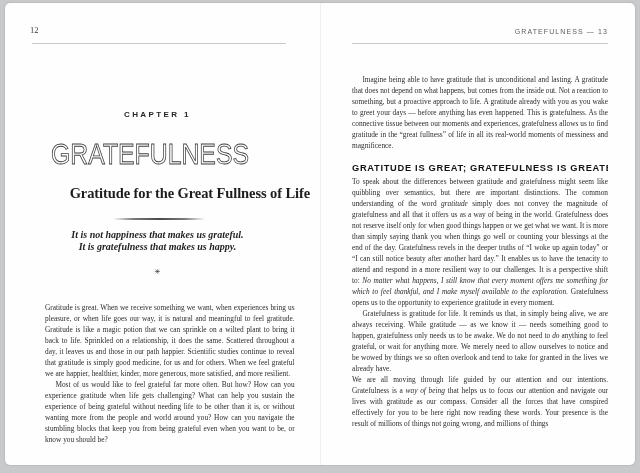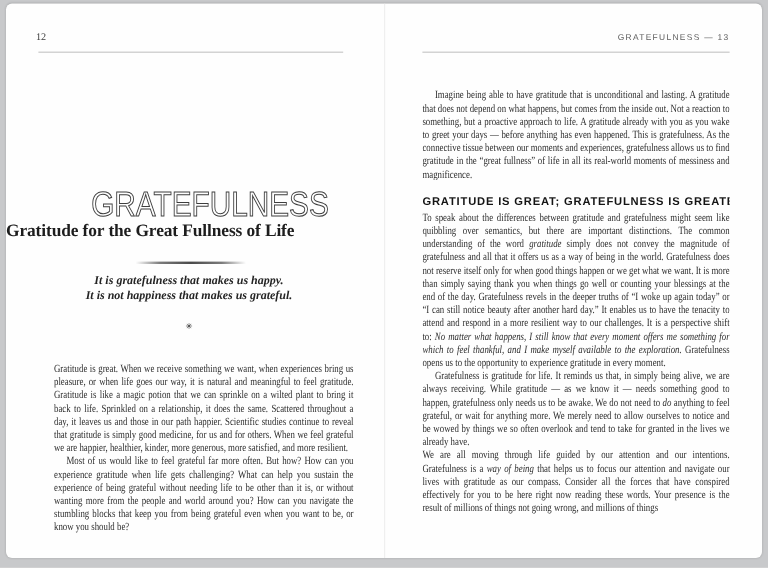--- a/index.html
+++ b/index.html
@@ -44,26 +44,26 @@
 
   
   .chapter-label {
     position: absolute; left: 0; right: 10px; top: 107px;
     text-align: center;
     font-family: "Liberation Sans", sans-serif;
     font-weight: bold; font-size: 8px; letter-spacing: 2.4px;
     color: #262626;
   }
   .title-wrap {
-    position: absolute; left: 0; top: 148px; width: 315px; height: 40px;
-    text-align: right;
+    position: absolute; left: 0; top: 132px; width: 315px; height: 40px;
+    text-align: left;
   }
   .chapter-subtitle {
     position: absolute; left: 0; right: 10px; top: 182px;
-    text-align: left;
+    text-align: right;
     font-weight: bold; font-size: 14.5px; letter-spacing: -0.1px;
     color: #1d1d1d;
   }
   .tapered-divider {
     position: absolute; left: 108px; top: 215px; width: 92px; height: 1.6px;
     background: linear-gradient(to right,
       rgba(80,80,80,0) 0%, rgba(80,80,80,.75) 22%,
       #4a4a4a 50%, rgba(80,80,80,.75) 78%, rgba(80,80,80,0) 100%);
   }
   .epigraph {
@@ -113,34 +113,35 @@
 </head>
 <body>
 
 <div class="spread">
   <div class="gutter"></div>
 
   <div class="page page-left">
     <div class="folio">12</div>
     <div class="header-rule"></div>
 
+    <div class="chapter-label">CHAPTER 1</div>
 
     <div class="title-wrap">
       <svg width="290" height="38" viewBox="0 0 290 38">
         <text x="46" y="29" textLength="198" lengthAdjust="spacingAndGlyphs" font-family="Liberation Sans, sans-serif" font-size="29" fill="none" stroke="#3e3e3e" stroke-width="0.85">GRATEFULNESS</text>
       </svg>
     </div>
 
     <div class="chapter-subtitle">Gratitude for the Great Fullness of Life</div>
 
     <div class="tapered-divider"></div>
 
     <div class="epigraph">
+      <div class="epigraph-line">It is not happiness that makes us grateful.</div>
       <div class="epigraph-line">It is gratefulness that makes us happy.</div>
-      <div class="epigraph-line">It is not happiness that makes us grateful.</div>
     </div>
 
     <div class="ornament">✳</div>
 
     <div class="body-block body-left">
         <p class="para"><span>Gratitude is great. When we receive something we want, when experiences bring us pleasure, or when life goes our way, it is natural and meaningful to feel gratitude. Gratitude is like a magic potion that we can sprinkle on a wilted plant to bring it back to life. Sprinkled on a relationship, it does the same. Scattered throughout a day, it leaves us and those in our path happier. Scientific studies continue to reveal that gratitude is simply good medicine, for us and for others. When we feel grateful we are happier, healthier, kinder, more generous, more satisfied, and more resilient.</span></p>
         <p class="para indent"><span>Most of us would like to feel grateful far more often. But how? How can you experience gratitude when life gets challenging? What can help you sustain the experience of being grateful without needing life to be other than it is, or without wanting more from the people and world around you? How can you navigate the stumbling blocks that keep you from being grateful even when you want to be, or know you should be?</span></p>
       </div>
   </div>
 

